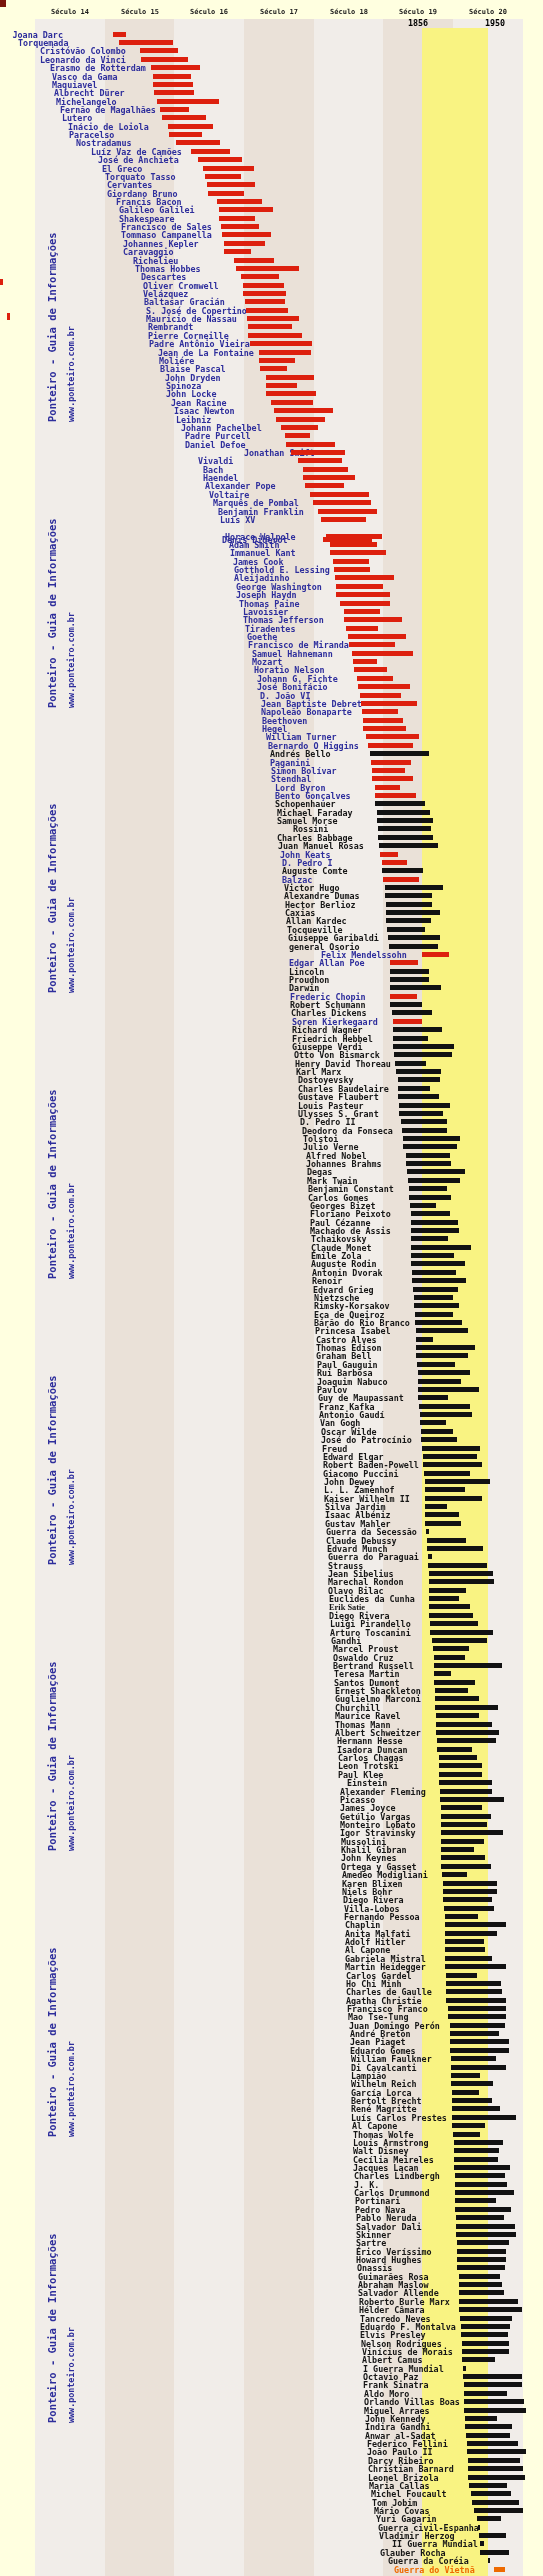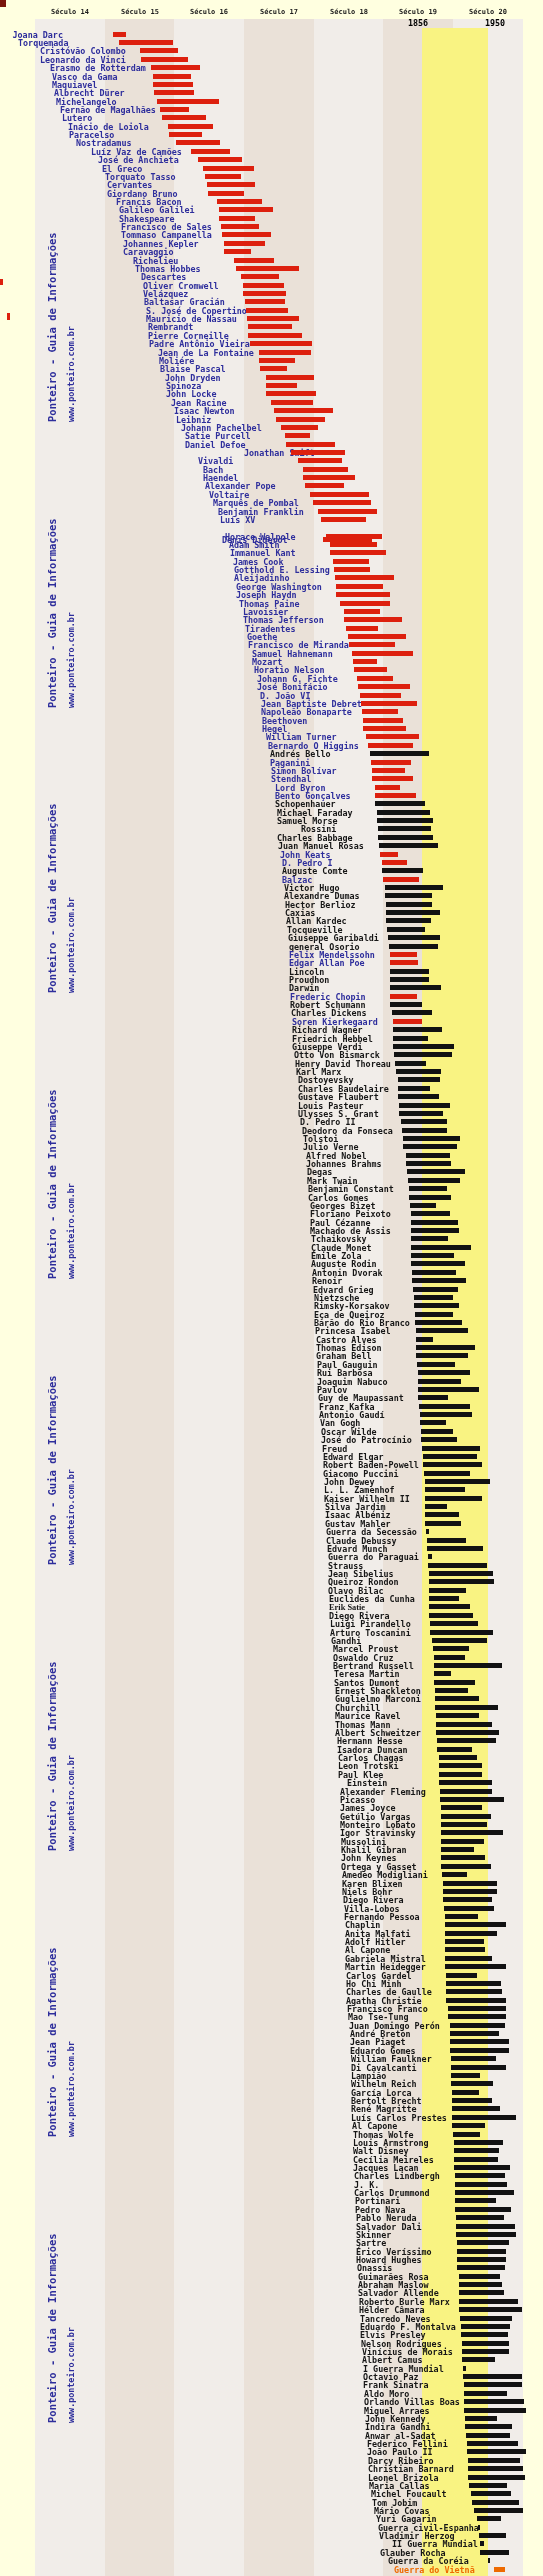--- a/index.html
+++ b/index.html
@@ -241,21 +241,21 @@
       </div>
       <div class="row" style="top: 416px;">
         <span class="nm past" style="left: 176px;">Leibniz</span>
         <div class="bar past" style="left: 276px; width: 49px;"></div>
       </div>
       <div class="row" style="top: 424px;">
         <span class="nm past" style="left: 181px;">Johann Pachelbel</span>
         <div class="bar past" style="left: 281px; width: 37px;"></div>
       </div>
       <div class="row" style="top: 432px;">
-        <span class="nm past" style="left: 185px;">Satie Purcell</span>
+        <span class="nm past" style="left: 185px;">Padre Purcell</span>
         <div class="bar past" style="left: 285px; width: 25px;"></div>
       </div>
       <div class="row" style="top: 441px;">
         <span class="nm past" style="left: 185px;">Daniel Defoe</span>
         <div class="bar past" style="left: 286px; width: 49px;"></div>
       </div>
       <div class="row" style="top: 449px;">
         <span class="nm past" style="left: 200px; margin-left: 44px;">Jonathan Swift</span>
         <div class="bar past" style="left: 291px; width: 54px;"></div>
       </div>
@@ -429,21 +429,21 @@
       </div>
       <div class="row" style="top: 809px;">
         <span class="nm present" style="left: 277px;">Michael Faraday</span>
         <div class="bar present" style="left: 377px; width: 53px;"></div>
       </div>
       <div class="row" style="top: 817px;">
         <span class="nm present" style="left: 277px;">Samuel Morse</span>
         <div class="bar present" style="left: 377px; width: 56px;"></div>
       </div>
       <div class="row" style="top: 825px;">
-        <span class="nm present" style="left: 285px; padding-left: 16px;">Rossini</span>
+        <span class="nm present" style="left: 277px; padding-left: 16px;">Rossini</span>
         <div class="bar present" style="left: 378px; width: 53px;"></div>
       </div>
       <div class="row" style="top: 834px;">
         <span class="nm present" style="left: 277px;">Charles Babbage</span>
         <div class="bar present" style="left: 378px; width: 55px;"></div>
       </div>
       <div class="row" style="top: 842px;">
         <span class="nm present" style="left: 278px;">Juan Manuel Rosas</span>
         <div class="bar present" style="left: 379px; width: 59px;"></div>
       </div>
@@ -488,21 +488,21 @@
         <div class="bar present" style="left: 387px; width: 38px;"></div>
       </div>
       <div class="row" style="top: 934px;">
         <span class="nm present" style="left: 288px;">Giuseppe Garibaldi</span>
         <div class="bar present" style="left: 388px; width: 52px;"></div>
       </div>
       <div class="row" style="top: 943px;">
         <span class="nm present" style="left: 289px;">general Osorio</span>
         <div class="bar present" style="left: 389px; width: 49px;"></div>
       </div>
-      <div class="row" style="top: 951px;">
+      <div class="row" style="top: 951px; margin-left: 32px;">
         <span class="nm past" style="left: 289px;">Felix Mendelssohn</span>
         <div class="bar past" style="left: 390px; width: 26.5px;"></div>
       </div>
       <div class="row" style="top: 959px;">
         <span class="nm past" style="left: 289px;">Edgar Allan Poe</span>
         <div class="bar past" style="left: 390px; width: 28px;"></div>
       </div>
       <div class="row" style="top: 968px;">
         <span class="nm present" style="left: 289px;">Lincoln</span>
         <div class="bar present" style="left: 390px; width: 39px;"></div>
@@ -789,21 +789,21 @@
       </div>
       <div class="row" style="top: 1562px;">
         <span class="nm present" style="left: 328px;">Strauss</span>
         <div class="bar present" style="left: 428px; width: 59px;"></div>
       </div>
       <div class="row" style="top: 1570px;">
         <span class="nm present" style="left: 328px;">Jean Sibelius</span>
         <div class="bar present" style="left: 429px; width: 64px;"></div>
       </div>
       <div class="row" style="top: 1578px;">
-        <span class="nm present" style="left: 328px;">Queiroz Rondon</span>
+        <span class="nm present" style="left: 328px;">Marechal Rondon</span>
         <div class="bar present" style="left: 429px; width: 65px;"></div>
       </div>
       <div class="row" style="top: 1587px;">
         <span class="nm present" style="left: 328px;">Olavo Bilac</span>
         <div class="bar present" style="left: 429px; width: 37px;"></div>
       </div>
       <div class="row" style="top: 1595px;">
         <span class="nm present" style="left: 329px;">Euclides da Cunha</span>
         <div class="bar present" style="left: 429px; width: 30px;"></div>
       </div>

